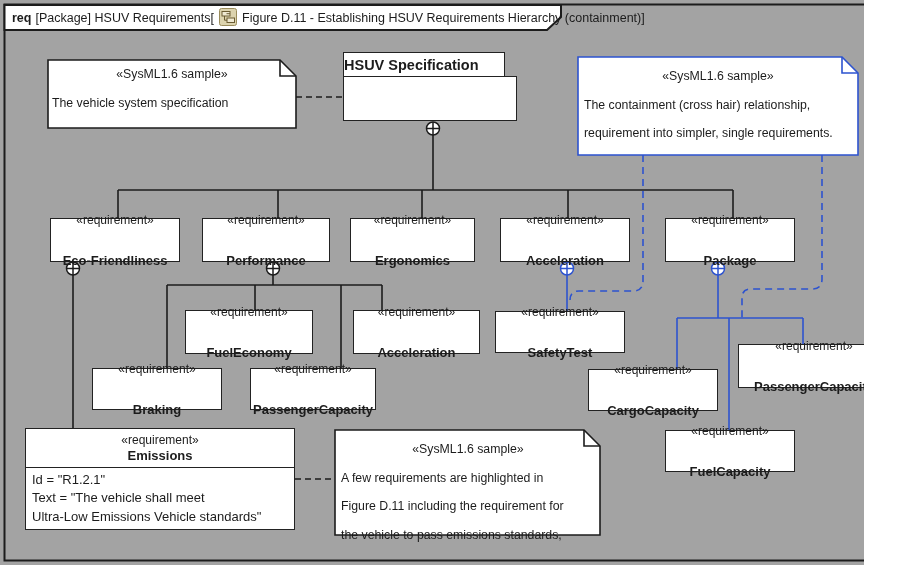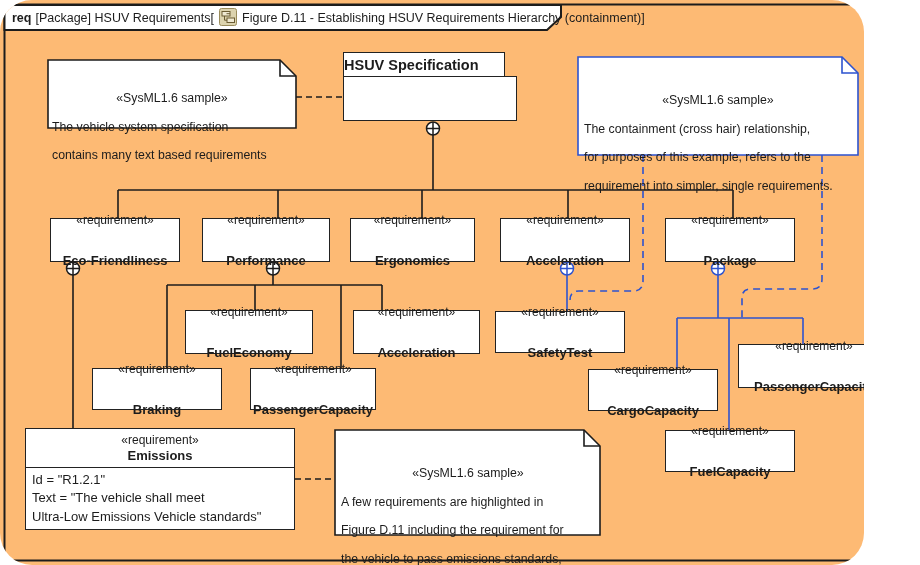--- a/index.html
+++ b/index.html
@@ -1,36 +1,36 @@
 <!DOCTYPE html>
 <html><head>
 <meta charset="utf-8">
 <style>
   html,body{margin:0;padding:0;background:#ffffff;}
   body{font-family:"Liberation Sans", sans-serif; color:#1c1c1c;}
-  .canvas{position:relative;width:864px;height:565px;background:#fdba74;overflow:hidden;border-radius:32px;}
+  .canvas{position:relative;width:864px;height:565px;background:#a3a3a3;overflow:hidden;}
   svg.layer{position:absolute;left:0;top:0;z-index:1;}
   .c-black{stroke:#1c1c1c;}
   .c-blue{stroke:#2d53cf;}
   .title-bar{position:absolute;left:12px;top:8px;height:20px;line-height:20px;z-index:3;
     font-size:12.5px;white-space:nowrap;}
   .title-bar .kind{font-weight:bold;margin-right:4px;}
   .title-bar .diagicon{display:inline-block;vertical-align:-4px;margin:0 5px;}
   .req{position:absolute;z-index:2;background:#fff;border:1.6px solid #222;
     display:flex;flex-direction:column;align-items:center;justify-content:center;gap:2px;
     box-sizing:border-box;white-space:nowrap;}
   .req .st{font-size:12px;}
   .req .nm{font-size:13px;font-weight:bold;margin-top:24px;}
   .pkg-tab{position:absolute;left:343px;top:52px;width:162px;height:25px;z-index:2;background:#fff;
     border:1.8px solid #222;box-sizing:border-box;display:flex;align-items:center;justify-content:flex-start;
     font-size:14.5px;font-weight:bold;white-space:nowrap;}
   .pkg-body{position:absolute;left:343px;top:76px;width:174px;height:45px;z-index:2;background:#fff;
     border:1.8px solid #222;box-sizing:border-box;}
   .note-text{position:absolute;z-index:2;font-size:12.3px;line-height:16.5px;}
-  .note-text .st{display:block;text-align:center;margin-bottom:1px;margin-top:24px;}
+  .note-text .st{display:block;text-align:center;margin-bottom:1px;}
   .note-text .ln{display:block;text-align:left;margin-top:12px;}
   .emissions{position:absolute;left:25px;top:428px;width:270px;height:102px;z-index:2;background:#fff;
     border:1.8px solid #222;box-sizing:border-box;display:flex;flex-direction:column;}
   .emissions .hd{height:41px;border-bottom:1.8px solid #222;display:flex;flex-direction:column;
     align-items:center;justify-content:center;gap:1px;}
   .emissions .hd .st{font-size:12px;}
   .emissions .hd .nm{font-size:13px;font-weight:bold;}
   .emissions .bd{flex:1;padding:3px 6px;font-size:13px;line-height:18.5px;white-space:nowrap;}
 </style>
 </head>
@@ -183,26 +183,24 @@
     <div class="bd">
       <div>Id = "R1.2.1"</div>
       <div>Text = "The vehicle shall meet</div>
       <div>Ultra-Low Emissions Vehicle standards"</div>
     </div>
   </div>
 
   <div class="note-text" style="left:52px;top:66px;width:240px">
     <span class="st">«SysML1.6 sample»</span>
     <span class="ln">The vehicle system specification</span>
-    <span class="ln">contains many text based requirements</span>
   </div>
   <div class="note-text" style="left:584px;top:68px;width:268px">
     <span class="st">«SysML1.6 sample»</span>
     <span class="ln">The containment (cross hair) relationship,</span>
-    <span class="ln">for purposes of this example, refers to the</span>
     <span class="ln">requirement into simpler, single requirements.</span>
   </div>
   <div class="note-text" style="left:341px;top:441px;width:254px">
     <span class="st">«SysML1.6 sample»</span>
     <span class="ln">A few requirements are highlighted in</span>
     <span class="ln">Figure D.11 including the requirement for</span>
     <span class="ln">the vehicle to pass emissions standards,</span>
   </div>
 
 </div>

